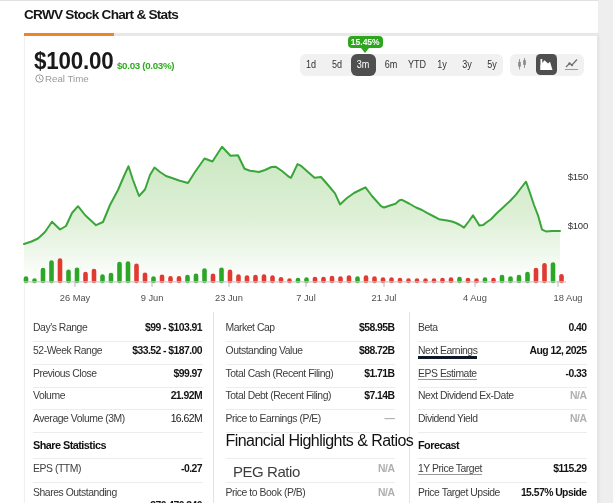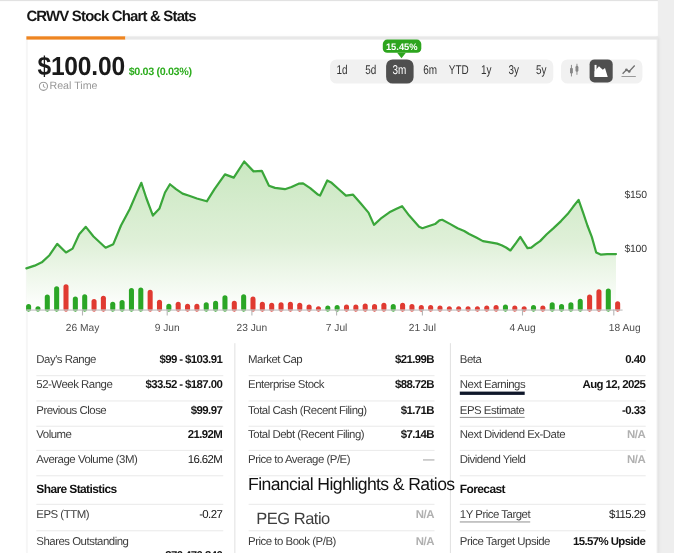--- a/index.html
+++ b/index.html
@@ -142,39 +142,39 @@
 <div style="position:absolute;left:33px;top:344.5px;font-size:10.4px;letter-spacing:-0.45px;color:#3d3d3d;white-space:nowrap">52-Week Range</div>
 <div style="position:absolute;right:411.0px;top:344.5px;font-size:10.4px;letter-spacing:-0.55px;font-weight:bold;color:#141414;white-space:nowrap">$33.52 - $187.00</div>
 <div style="position:absolute;left:33px;top:367.5px;font-size:10.4px;letter-spacing:-0.45px;color:#3d3d3d;white-space:nowrap">Previous Close</div>
 <div style="position:absolute;right:411.0px;top:367.5px;font-size:10.4px;letter-spacing:-0.55px;font-weight:bold;color:#141414;white-space:nowrap">$99.97</div>
 <div style="position:absolute;left:33px;top:390.0px;font-size:10.4px;letter-spacing:-0.45px;color:#3d3d3d;white-space:nowrap">Volume</div>
 <div style="position:absolute;right:411.0px;top:390.0px;font-size:10.4px;letter-spacing:-0.55px;font-weight:bold;color:#141414;white-space:nowrap">21.92M</div>
 <div style="position:absolute;left:33px;top:413.0px;font-size:10.4px;letter-spacing:-0.45px;color:#3d3d3d;white-space:nowrap">Average Volume (3M)</div>
 <div style="position:absolute;right:411.0px;top:413.0px;font-size:10.4px;letter-spacing:-0.55px;font-weight:normal;color:#141414;white-space:nowrap">16.62M</div>
 <div style="position:absolute;left:33px;top:439.0px;font-size:10.9px;letter-spacing:-0.55px;font-weight:bold;color:#111;white-space:nowrap">Share Statistics</div>
 <div style="position:absolute;left:33px;top:463.0px;font-size:10.4px;letter-spacing:-0.45px;color:#3d3d3d;white-space:nowrap">EPS (TTM)</div>
-<div style="position:absolute;right:411.0px;top:463.0px;font-size:10.4px;letter-spacing:-0.55px;font-weight:normal;color:#141414;white-space:nowrap">-0.27</div>
+<div style="position:absolute;right:411.0px;top:463.0px;font-size:10.4px;letter-spacing:-0.55px;font-weight:bold;color:#141414;white-space:nowrap">-0.27</div>
 <div style="position:absolute;left:33px;top:486.5px;font-size:10.4px;letter-spacing:-0.45px;color:#3d3d3d;white-space:nowrap">Shares Outstanding</div>
 <div style="position:absolute;right:411.0px;top:500px;font-size:10.4px;letter-spacing:-0.55px;font-weight:bold;color:#141414;white-space:nowrap">370,470,340</div>
 <div style="position:absolute;left:33px;top:340.5px;width:169.5px;height:1px;background:#ececec"></div>
 <div style="position:absolute;left:33px;top:363.5px;width:169.5px;height:1px;background:#ececec"></div>
 <div style="position:absolute;left:33px;top:386.5px;width:169.5px;height:1px;background:#ececec"></div>
 <div style="position:absolute;left:33px;top:409.0px;width:169.5px;height:1px;background:#ececec"></div>
 <div style="position:absolute;left:33px;top:432.0px;width:169.5px;height:1px;background:#ececec"></div>
 <div style="position:absolute;left:33px;top:457.5px;width:169.5px;height:1px;background:#ececec"></div>
 <div style="position:absolute;left:33px;top:482.0px;width:169.5px;height:1px;background:#ececec"></div>
 <div style="position:absolute;left:225.5px;top:321.5px;font-size:10.4px;letter-spacing:-0.45px;color:#3d3d3d;white-space:nowrap">Market Cap</div>
-<div style="position:absolute;right:218.5px;top:321.5px;font-size:10.4px;letter-spacing:-0.55px;font-weight:bold;color:#141414;white-space:nowrap">$21.99B</div>
-<div style="position:absolute;left:225.5px;top:344.5px;font-size:10.4px;letter-spacing:-0.45px;color:#3d3d3d;white-space:nowrap">Enterprise Stock</div>
+<div style="position:absolute;right:218.5px;top:321.5px;font-size:10.4px;letter-spacing:-0.55px;font-weight:bold;color:#141414;white-space:nowrap">$58.95B</div>
+<div style="position:absolute;left:225.5px;top:344.5px;font-size:10.4px;letter-spacing:-0.45px;color:#3d3d3d;white-space:nowrap">Outstanding Value</div>
 <div style="position:absolute;right:218.5px;top:344.5px;font-size:10.4px;letter-spacing:-0.55px;font-weight:bold;color:#141414;white-space:nowrap">$88.72B</div>
 <div style="position:absolute;left:225.5px;top:367.5px;font-size:10.4px;letter-spacing:-0.45px;color:#3d3d3d;white-space:nowrap">Total Cash (Recent Filing)</div>
 <div style="position:absolute;right:218.5px;top:367.5px;font-size:10.4px;letter-spacing:-0.55px;font-weight:bold;color:#141414;white-space:nowrap">$1.71B</div>
 <div style="position:absolute;left:225.5px;top:390.0px;font-size:10.4px;letter-spacing:-0.45px;color:#3d3d3d;white-space:nowrap">Total Debt (Recent Filing)</div>
 <div style="position:absolute;right:218.5px;top:390.0px;font-size:10.4px;letter-spacing:-0.55px;font-weight:bold;color:#141414;white-space:nowrap">$7.14B</div>
-<div style="position:absolute;left:225.5px;top:413.0px;font-size:10.4px;letter-spacing:-0.45px;color:#3d3d3d;white-space:nowrap">Price to Average (P/E)</div>
+<div style="position:absolute;left:225.5px;top:413.0px;font-size:10.4px;letter-spacing:-0.45px;color:#3d3d3d;white-space:nowrap">Price to Earnings (P/E)</div>
 <div style="position:absolute;right:218.5px;top:413.0px;font-size:10.4px;letter-spacing:-0.45px;font-weight:bold;color:#b0b0b0;white-space:nowrap">—</div>
 <div style="position:absolute;left:225.5px;top:432px;font-size:16px;letter-spacing:-0.55px;font-weight:normal;color:#111;white-space:nowrap">Financial Highlights &amp; Ratios</div>
 <div style="position:absolute;left:233px;top:463.0px;font-size:15px;letter-spacing:-0.45px;color:#3d3d3d;white-space:nowrap">PEG Ratio</div>
 <div style="position:absolute;right:218.5px;top:463.0px;font-size:10.4px;letter-spacing:-0.45px;font-weight:bold;color:#b0b0b0;white-space:nowrap">N/A</div>
 <div style="position:absolute;left:225.5px;top:486.5px;font-size:10.4px;letter-spacing:-0.45px;color:#3d3d3d;white-space:nowrap">Price to Book (P/B)</div>
 <div style="position:absolute;right:218.5px;top:486.5px;font-size:10.4px;letter-spacing:-0.45px;font-weight:bold;color:#b0b0b0;white-space:nowrap">N/A</div>
 <div style="position:absolute;left:225.5px;top:340.5px;width:169.5px;height:1px;background:#ececec"></div>
 <div style="position:absolute;left:225.5px;top:363.5px;width:169.5px;height:1px;background:#ececec"></div>
 <div style="position:absolute;left:225.5px;top:386.5px;width:169.5px;height:1px;background:#ececec"></div>
 <div style="position:absolute;left:225.5px;top:409.0px;width:169.5px;height:1px;background:#ececec"></div>
@@ -186,21 +186,21 @@
 <div style="position:absolute;left:418px;top:344.5px;font-size:10.4px;letter-spacing:-0.45px;color:#3d3d3d;white-space:nowrap;border-bottom:3px solid #0f172a;padding-bottom:0px">Next Earnings</div>
 <div style="position:absolute;right:26.5px;top:344.5px;font-size:10.4px;letter-spacing:-0.55px;font-weight:bold;color:#141414;white-space:nowrap">Aug 12, 2025</div>
 <div style="position:absolute;left:418px;top:367.5px;font-size:10.4px;letter-spacing:-0.45px;color:#3d3d3d;white-space:nowrap;border-bottom:1px solid #9a9a9a;padding-bottom:0px">EPS Estimate</div>
 <div style="position:absolute;right:26.5px;top:367.5px;font-size:10.4px;letter-spacing:-0.55px;font-weight:bold;color:#141414;white-space:nowrap">-0.33</div>
 <div style="position:absolute;left:418px;top:390.0px;font-size:10.4px;letter-spacing:-0.45px;color:#3d3d3d;white-space:nowrap">Next Dividend Ex-Date</div>
 <div style="position:absolute;right:26.5px;top:390.0px;font-size:10.4px;letter-spacing:-0.45px;font-weight:bold;color:#b0b0b0;white-space:nowrap">N/A</div>
 <div style="position:absolute;left:418px;top:413.0px;font-size:10.4px;letter-spacing:-0.45px;color:#3d3d3d;white-space:nowrap">Dividend Yield</div>
 <div style="position:absolute;right:26.5px;top:413.0px;font-size:10.4px;letter-spacing:-0.45px;font-weight:bold;color:#b0b0b0;white-space:nowrap">N/A</div>
 <div style="position:absolute;left:418px;top:439.0px;font-size:10.9px;letter-spacing:-0.55px;font-weight:bold;color:#111;white-space:nowrap">Forecast</div>
 <div style="position:absolute;left:418px;top:463.0px;font-size:10.4px;letter-spacing:-0.45px;color:#3d3d3d;white-space:nowrap;border-bottom:1px solid #9a9a9a;padding-bottom:0px">1Y Price Target</div>
-<div style="position:absolute;right:26.5px;top:463.0px;font-size:10.4px;letter-spacing:-0.55px;font-weight:normal;color:#141414;white-space:nowrap">$115.29</div>
+<div style="position:absolute;right:26.5px;top:463.0px;font-size:10.4px;letter-spacing:-0.55px;font-weight:bold;color:#141414;white-space:nowrap">$115.29</div>
 <div style="position:absolute;left:418px;top:486.5px;font-size:10.4px;letter-spacing:-0.45px;color:#3d3d3d;white-space:nowrap">Price Target Upside</div>
 <div style="position:absolute;right:26.5px;top:486.5px;font-size:10.4px;letter-spacing:-0.55px;font-weight:bold;color:#141414;white-space:nowrap">15.57% Upside</div>
 <div style="position:absolute;left:418px;top:340.5px;width:169.0px;height:1px;background:#ececec"></div>
 <div style="position:absolute;left:418px;top:363.5px;width:169.0px;height:1px;background:#ececec"></div>
 <div style="position:absolute;left:418px;top:386.5px;width:169.0px;height:1px;background:#ececec"></div>
 <div style="position:absolute;left:418px;top:409.0px;width:169.0px;height:1px;background:#ececec"></div>
 <div style="position:absolute;left:418px;top:432.0px;width:169.0px;height:1px;background:#ececec"></div>
 <div style="position:absolute;left:418px;top:457.5px;width:169.0px;height:1px;background:#ececec"></div>
 <div style="position:absolute;left:418px;top:482.0px;width:169.0px;height:1px;background:#ececec"></div>
 </body></html>

